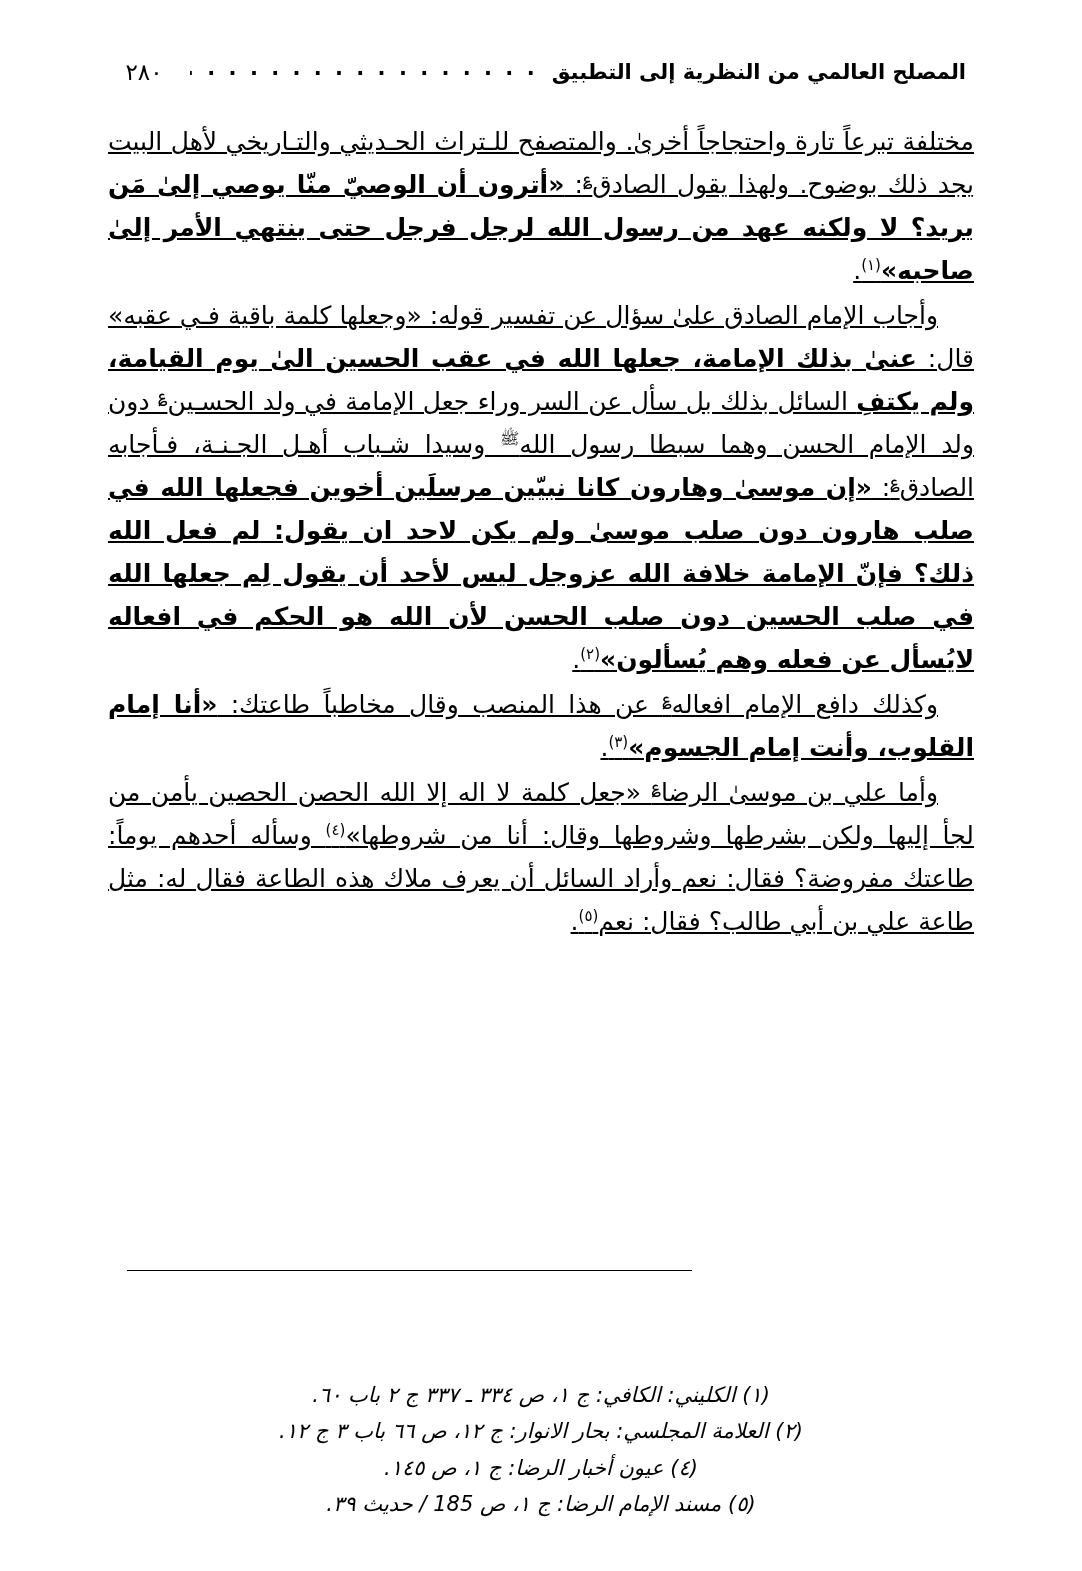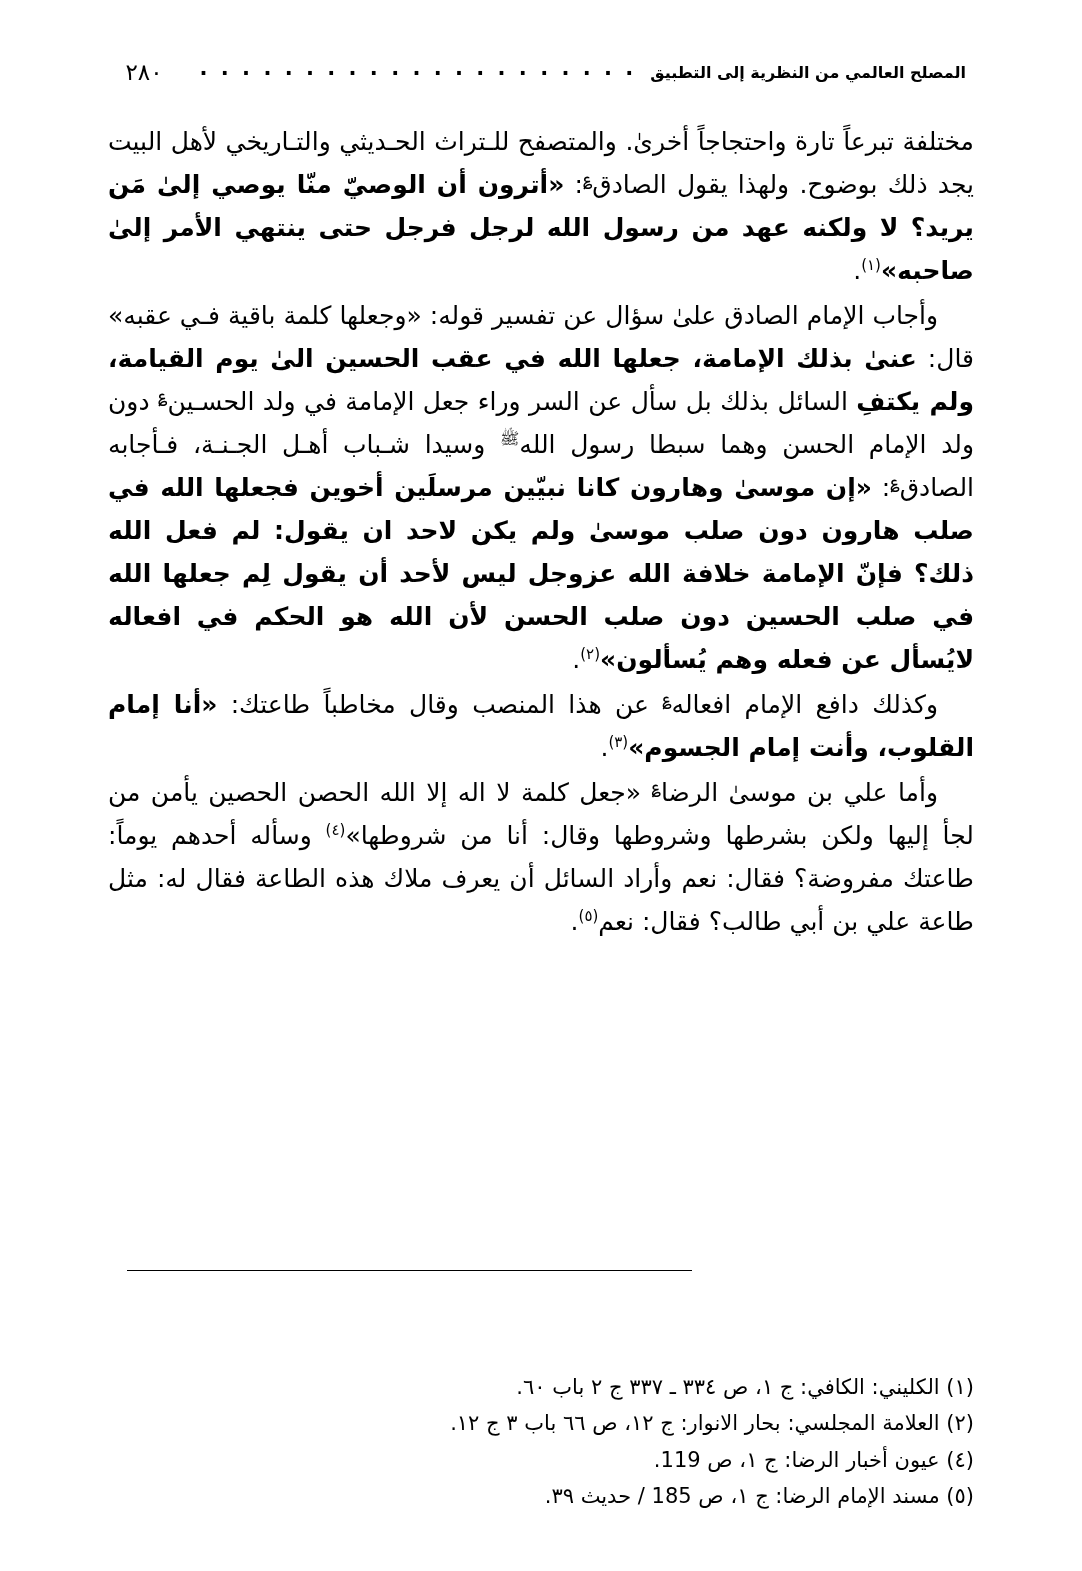--- a/index.html
+++ b/index.html
@@ -28,21 +28,21 @@
     right: 112px;
     left: 112px;
     height: 34px;
     display: flex;
     flex-direction: row;
     align-items: center;
     justify-content: flex-start;
     direction: rtl;
   }
   .header-title {
-    font-size: 16px;
+    font-size: 21px;
     font-weight: bold;
     white-space: nowrap;
     letter-spacing: 0px;
     padding-right: 4px;
   }
   .header-dots {
     flex: 1;
     margin: 0 14px;
     font-size: 21px;
     font-weight: bold;
@@ -71,20 +71,21 @@
     direction: rtl;
     text-align: justify;
     font-size: 25px;
     line-height: 1.72;
   }
   .para {
     margin: 0 0 2px 0;
     text-indent: 36px;
     text-align: justify;
     text-justify: inter-word;
+    text-decoration: underline;
   }
   .para.no-indent { text-indent: 0; }
   .bold {
     font-weight: bold;
   }
   .sup {
     font-size: 15px;
     vertical-align: super;
     font-weight: normal;
   }
@@ -99,26 +100,28 @@
   .footnote-rule {
     position: absolute;
     bottom: 300px;
     right: 390px;
     width: 565px;
     height: 1px;
     background: #000;
   }
   .footnotes {
     position: absolute;
-    bottom: 56px;
+    bottom: 48px;
     right: 108px;
     left: 108px;
     direction: rtl;
+    text-align: center;
     font-size: 21px;
     line-height: 1.74;
+    font-style: italic;
   }
   .footnote {
     margin: 0;
     white-space: nowrap;
   }
 </style>
 </head>
 <body>
 
 <div class="page">
@@ -134,17 +137,17 @@
     <p class="para"><span>وأجاب الإمام الصادق علىٰ سؤال عن تفسير قوله: «وجعلها كلمة باقية فـي عقبه» قال: </span><span class="bold">عنىٰ بذلك الإمامة، جعلها الله في عقب الحسين الىٰ يوم القيامة، ولم يكتفِ</span><span> السائل بذلك بل سأل عن السر وراء جعل الإمامة في ولد الحسـين</span><span class="honorific">؏</span><span> دون ولد الإمام الحسن وهما سبطا رسول الله</span><span class="honorific">ﷺ</span><span> وسيدا شـباب أهـل الجـنـة، فـأجابه الصادق</span><span class="honorific">؏</span><span>: </span><span class="bold">«إن موسىٰ وهارون كانا نبيّين مرسلَين أخوين فجعلها الله في صلب هارون دون صلب موسىٰ ولم يكن لاحد ان يقول: لم فعل الله ذلك؟ فإنّ الإمامة خلافة الله عزوجل ليس لأحد أن يقول لِم جعلها الله في صلب الحسين دون صلب الحسن لأن الله هو الحكم في افعاله لايُسأل عن فعله وهم يُسألون»</span><span class="sup">(٢)</span><span>.</span></p>
     <p class="para"><span>وكذلك دافع الإمام افعاله</span><span class="honorific">؏</span><span> عن هذا المنصب وقال مخاطباً طاعتك: </span><span class="bold">«أنا إمام القلوب، وأنت إمام الجسوم»</span><span class="sup">(٣)</span><span>.</span></p>
     <p class="para"><span>وأما علي بن موسىٰ الرضا</span><span class="honorific">؏</span><span> «جعل كلمة لا اله إلا الله الحصن الحصين يأمن من لجأ إليها ولكن بشرطها وشروطها وقال: أنا من شروطها»</span><span class="sup">(٤)</span><span> وسأله أحدهم يوماً: طاعتك مفروضة؟ فقال: نعم وأراد السائل أن يعرف ملاك هذه الطاعة فقال له: مثل طاعة علي بن أبي طالب؟ فقال: نعم</span><span class="sup">(٥)</span><span>.</span></p>
   </div>
 
   <div class="footnote-rule"></div>
 
   <div class="footnotes">
     <p class="footnote">(١) الكليني: الكافي: ج ١، ص ٣٣٤ ـ ٣٣٧ ج ٢ باب ٦٠.</p>
     <p class="footnote">(٢) العلامة المجلسي: بحار الانوار: ج ١٢، ص ٦٦ باب ٣ ج ١٢.</p>
-    <p class="footnote">(٤) عيون أخبار الرضا: ج ١، ص 119.</p>
+    <p class="footnote">(٤) عيون أخبار الرضا: ج ١، ص ١٤٥.</p>
     <p class="footnote">(٥) مسند الإمام الرضا: ج ١، ص 185 / حديث ٣٩.</p>
   </div>
 
 </div>
 
 </body></html>

